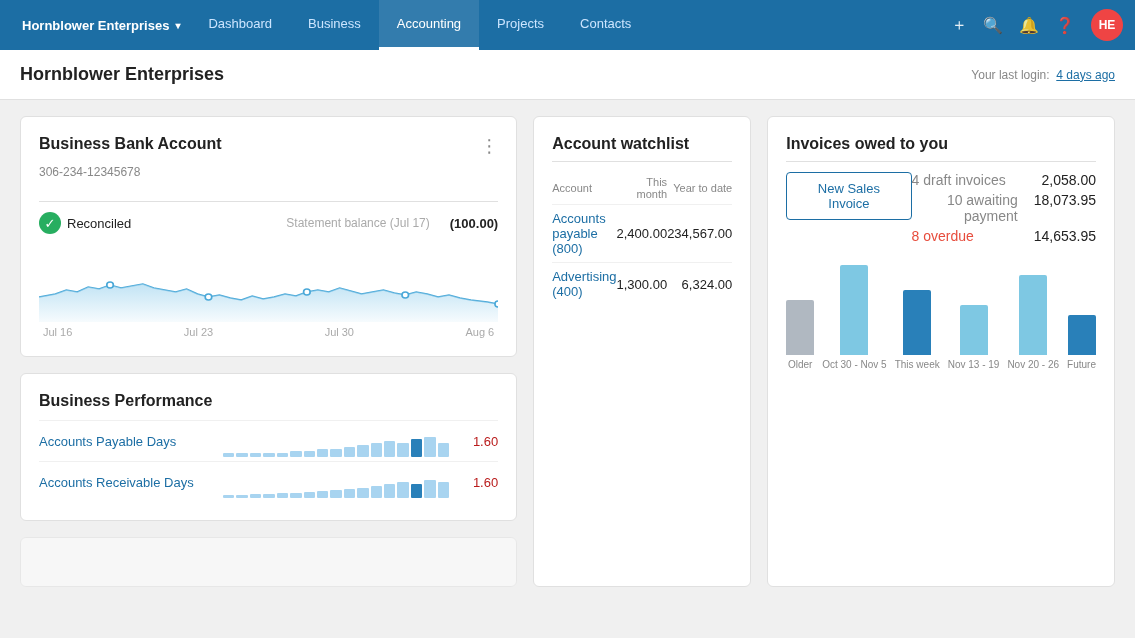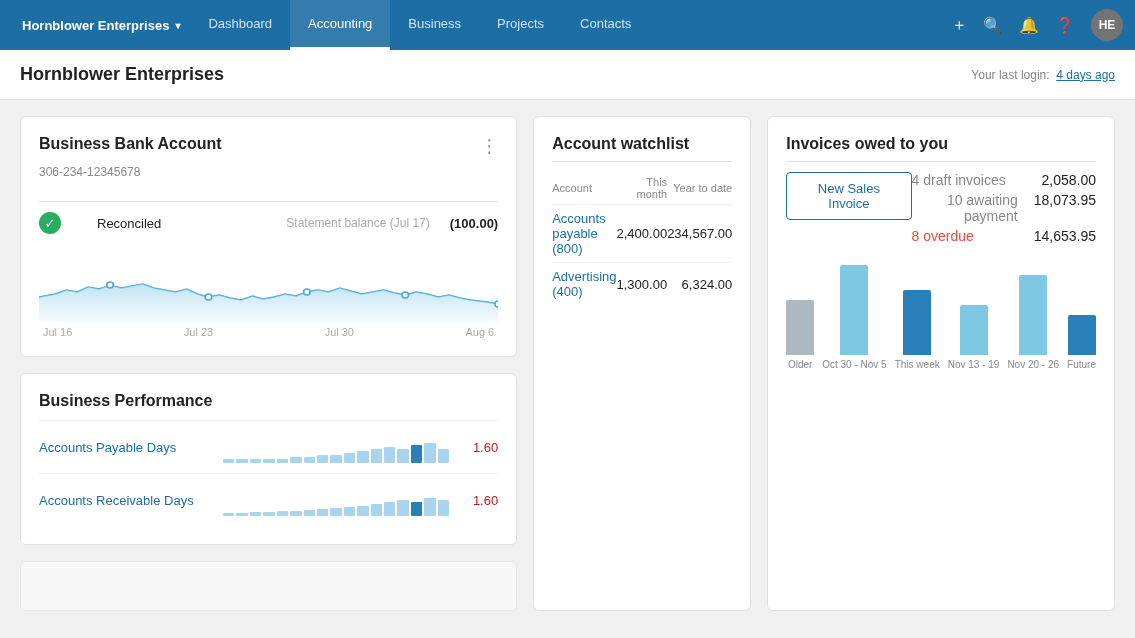--- a/index.html
+++ b/index.html
@@ -4,21 +4,21 @@
   <style>
     * { box-sizing: border-box; margin: 0; padding: 0; }
     body { font-family: -apple-system, BlinkMacSystemFont, 'Segoe UI', sans-serif; background: #f0f0f0; font-size: 13px; }
     .nav-brand { display: flex; align-items: center; gap: 6px; color: #fff; font-size: 13px; font-weight: 600; padding: 0 10px; cursor: pointer; white-space: nowrap; }
     .nav-brand .chevron { font-size: 10px; }
     .nav-items { display: flex; height: 100%; }
     .nav-item { display: flex; align-items: center; padding: 0 18px; color: #cce5ff; font-size: 13px; cursor: pointer; height: 100%; text-decoration: none; border-bottom: 3px solid transparent; }
     .nav-item.active { color: #fff; border-bottom: 3px solid #fff; background: rgba(255,255,255,0.1); }
     .nav-right { margin-left: auto; display: flex; align-items: center; gap: 16px; }
     .nav-icon { color: #fff; cursor: pointer; font-size: 16px; opacity: 0.9; }
-    .nav-avatar { width: 32px; height: 32px; border-radius: 50%; background: #737373; display: flex; align-items: center; justify-content: center; color: #fff; font-size: 12px; font-weight: 700; cursor: pointer; }
+    .nav-avatar { width: 32px; height: 32px; border-radius: 50%; background: #ef4444; display: flex; align-items: center; justify-content: center; color: #fff; font-size: 12px; font-weight: 700; cursor: pointer; }
 
     
     .subheader { background: #fff; padding: 14px 20px; display: flex; align-items: center; justify-content: space-between; border-bottom: 1px solid #e0e0e0; }
     .subheader-title { font-size: 18px; font-weight: 700; color: #222; }
     .subheader-login { font-size: 12px; color: #888; }
     .subheader-login a { color: #1c6ea4; text-decoration: underline; cursor: pointer; }
 
     
     .main { padding: 16px 20px; display: grid; grid-template-columns: 1fr 1fr; gap: 16px; }
 
@@ -28,40 +28,40 @@
     
     .card-title { font-size: 16px; font-weight: 700; color: #222; margin-bottom: 12px; }
     .card-subtitle { font-size: 12px; color: #888; margin-bottom: 12px; }
     .card-divider { border: none; border-top: 1px solid #e0e0e0; margin: 10px 0; }
     .card-header-row { display: flex; justify-content: space-between; align-items: flex-start; }
     .card-menu { color: #888; font-size: 18px; cursor: pointer; }
 
     .reconciled-row { display: flex; align-items: center; justify-content: space-between; margin-bottom: 8px; }
     .reconciled-badge { display: flex; align-items: center; gap: 6px; }
     .reconciled-check { width: 22px; height: 22px; border-radius: 50%; background: #27ae60; display: flex; align-items: center; justify-content: center; color: #fff; font-size: 13px; }
-    .reconciled-label { color: #222; font-size: 13px; margin-left: 30px; }
+    .reconciled-label { color: #222; font-size: 13px; }
     .statement-area { display: flex; align-items: flex-start; gap: 20px; }
     .statement-label { color: #aaa; font-size: 12px; }
     .statement-amount { color: #222; font-size: 13px; font-weight: 600; }
 
     
     .chart-area { width: 100%; height: 80px; position: relative; margin: 8px 0 4px; }
     .chart-area svg { width: 100%; height: 100%; }
     .chart-dates { display: flex; justify-content: space-between; font-size: 11px; color: #aaa; padding: 0 4px; }
 
     
     .watchlist-table { width: 100%; border-collapse: collapse; margin-top: 8px; }
     .watchlist-table th { font-size: 11px; color: #888; font-weight: 400; text-align: right; padding: 4px 0; }
     .watchlist-table th:first-child { text-align: left; }
     .watchlist-table td { font-size: 13px; color: #222; text-align: right; padding: 6px 0; border-top: 1px solid #f0f0f0; }
     .watchlist-table td:first-child { text-align: left; }
     .watchlist-table td:first-child a { color: #1c6ea4; text-decoration: none; cursor: pointer; }
 
     
-    .bp-row { display: flex; align-items: center; gap: 14px; padding: 10px 0; border-top: 1px solid #f0f0f0; }
+    .bp-row { display: flex; align-items: center; gap: 14px; padding: 4px 0; border-top: 1px solid #f0f0f0; }
     .bp-label { color: #1c6ea4; font-size: 13px; cursor: pointer; min-width: 170px; }
     .bp-bars { flex: 1; display: flex; align-items: flex-end; gap: 2px; height: 32px; }
     .bp-bar { background: #a8d4f0; border-radius: 1px; flex: 1; }
     .bp-bar.highlight { background: #2980b9; }
     .bp-value { font-size: 13px; color: #b91c1c; min-width: 35px; text-align: right; }
 
     
     .invoices-top { display: flex; align-items: flex-start; justify-content: space-between; margin-bottom: 12px; }
     .invoice-btn { border: 1px solid #1c6ea4; color: #1c6ea4; background: #fff; padding: 8px 14px; border-radius: 4px; font-size: 13px; cursor: pointer; font-weight: 500; }
     .invoice-stats { text-align: right; font-size: 14px; }
@@ -88,22 +88,22 @@
 <body>
 
 <nav>
   <div style="background:#1c6ea4; display:flex; align-items:center; height:50px; padding:0 12px; gap:0;">
     <div class="nav-brand">
       <span>Hornblower Enterprises</span>
       <span class="chevron">▾</span>
     </div>
     <div class="nav-items" id="nav-items-container">
         <a class="nav-item">Dashboard</a>
+        <a class="nav-item">Business</a>
         <a class="nav-item active">Accounting</a>
-        <a class="nav-item">Business</a>
         <a class="nav-item">Projects</a>
         <a class="nav-item">Contacts</a>
       </div>
     <div class="nav-right">
       <span class="nav-icon">＋</span>
       <span class="nav-icon">🔍</span>
       <span class="nav-icon">🔔</span>
       <span class="nav-icon">❓</span>
       <div class="nav-avatar">HE</div>
     </div>

